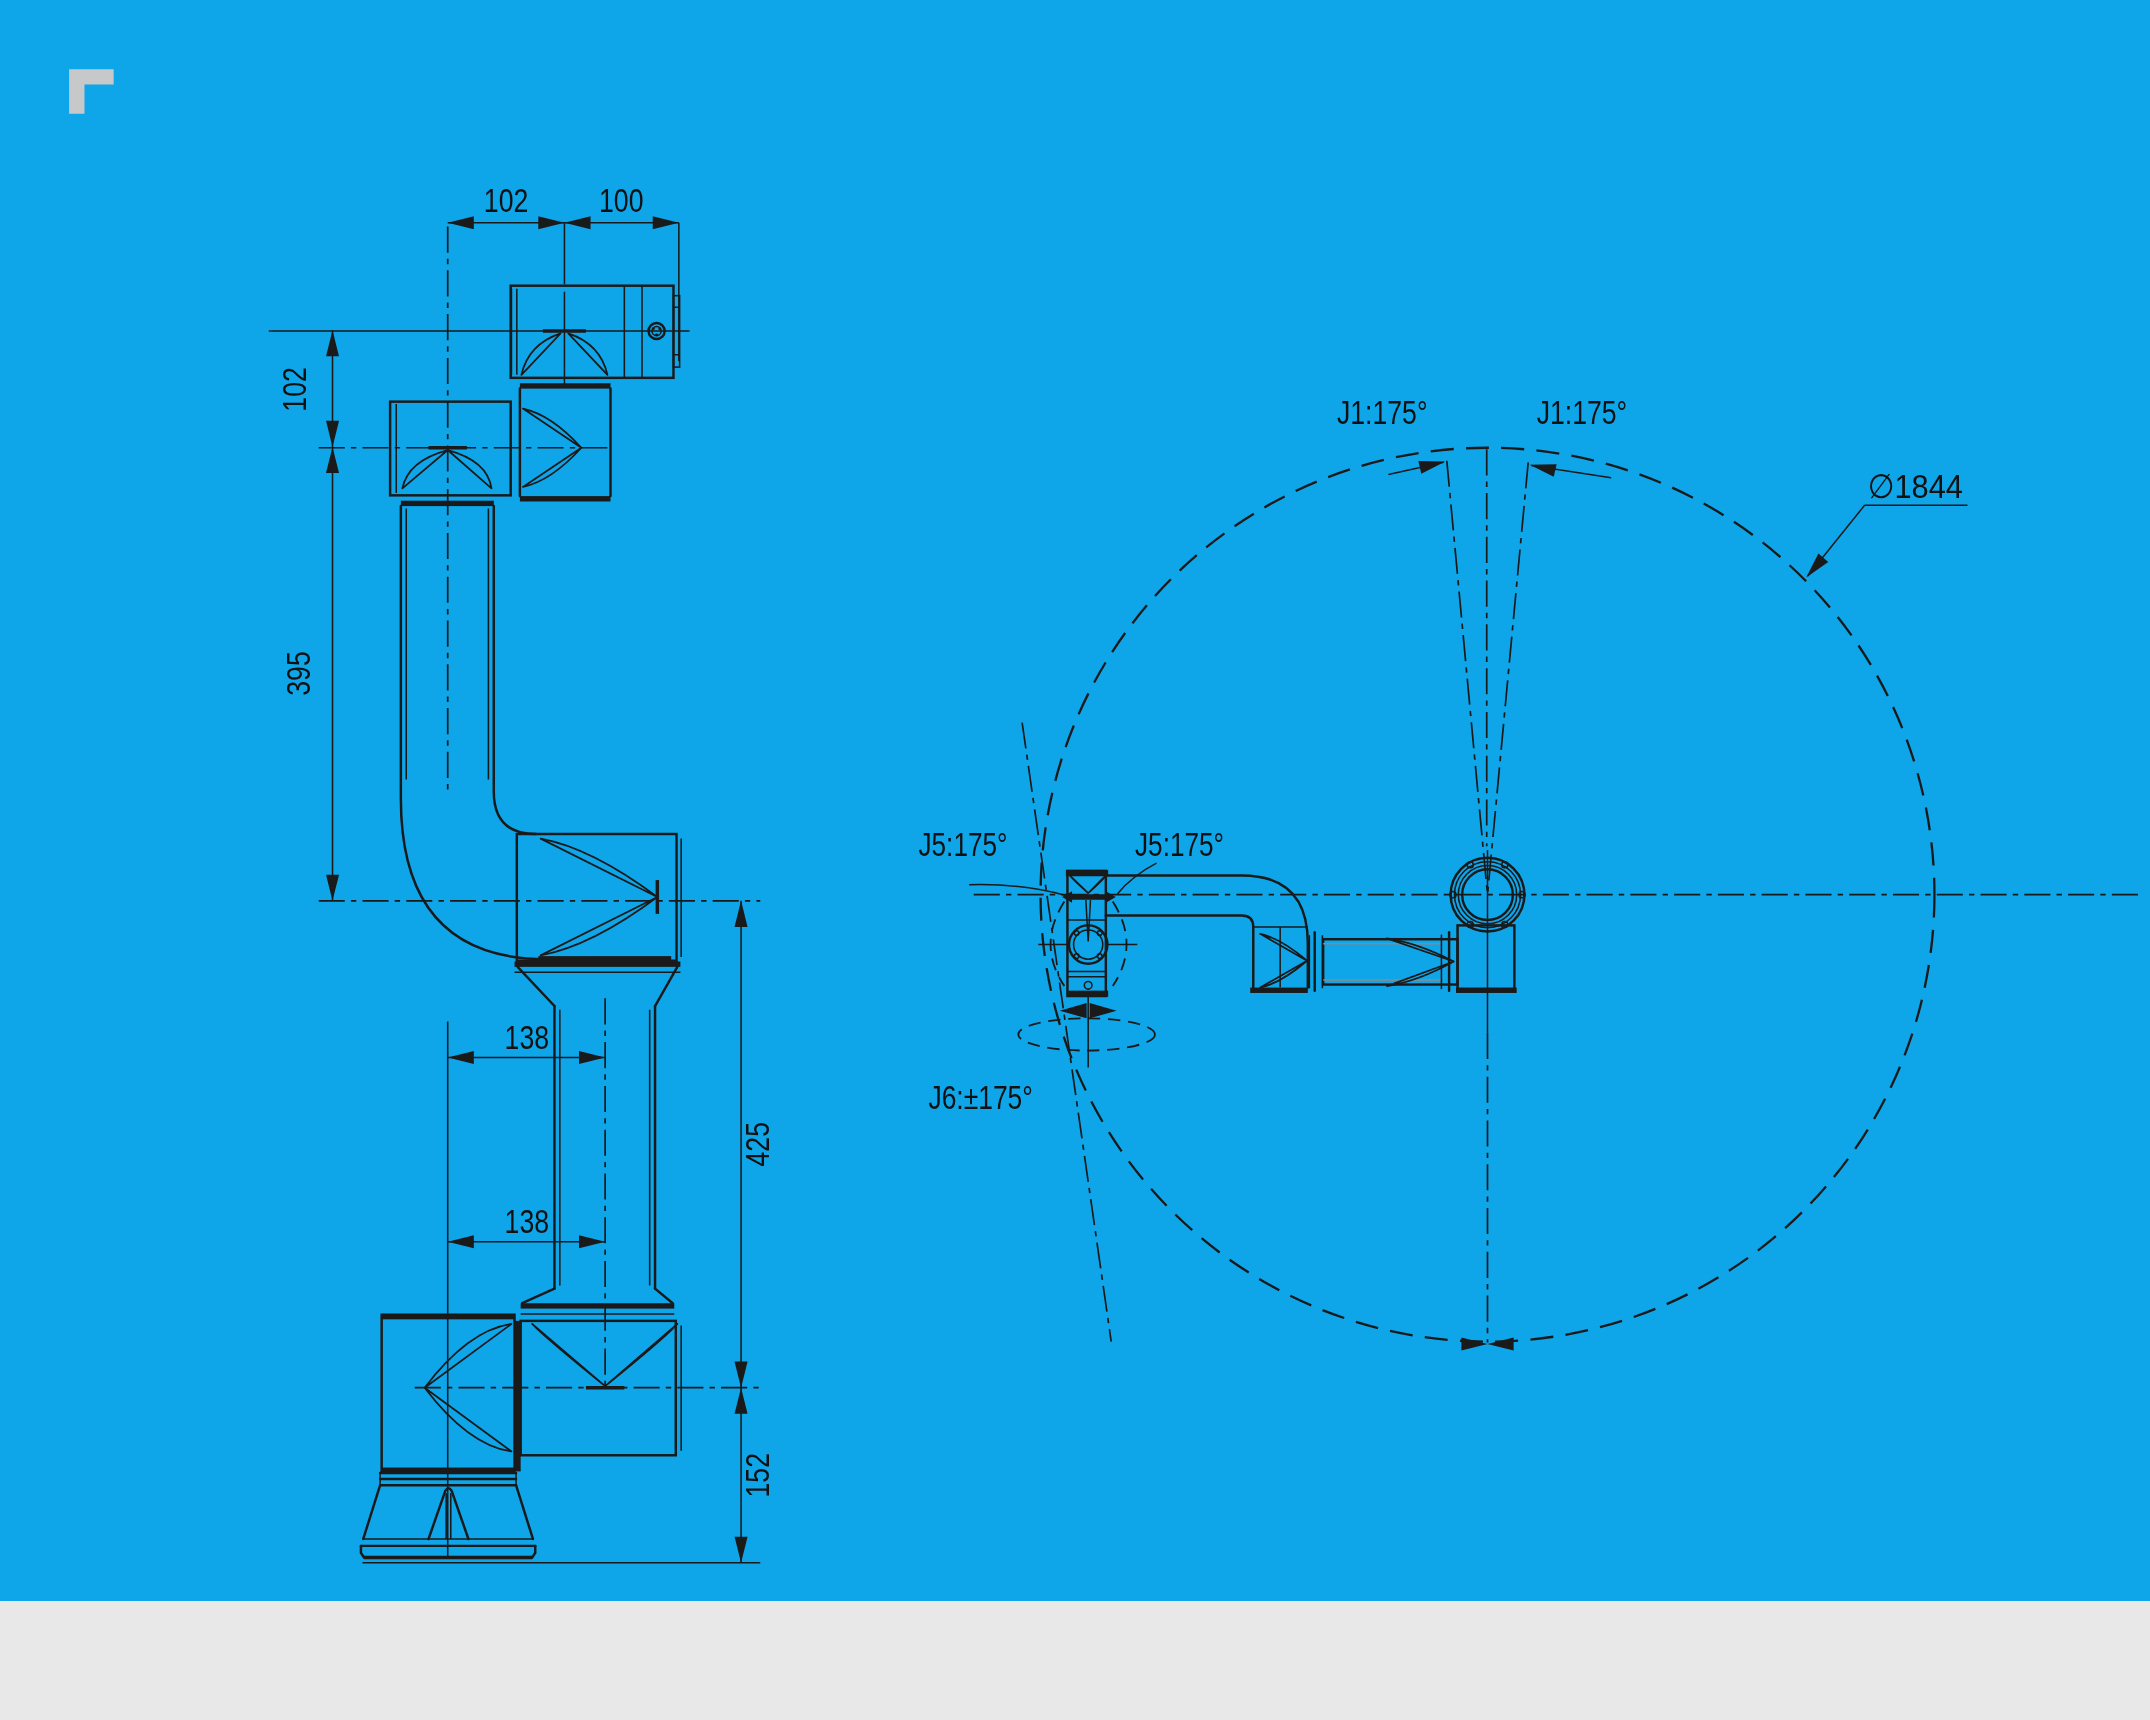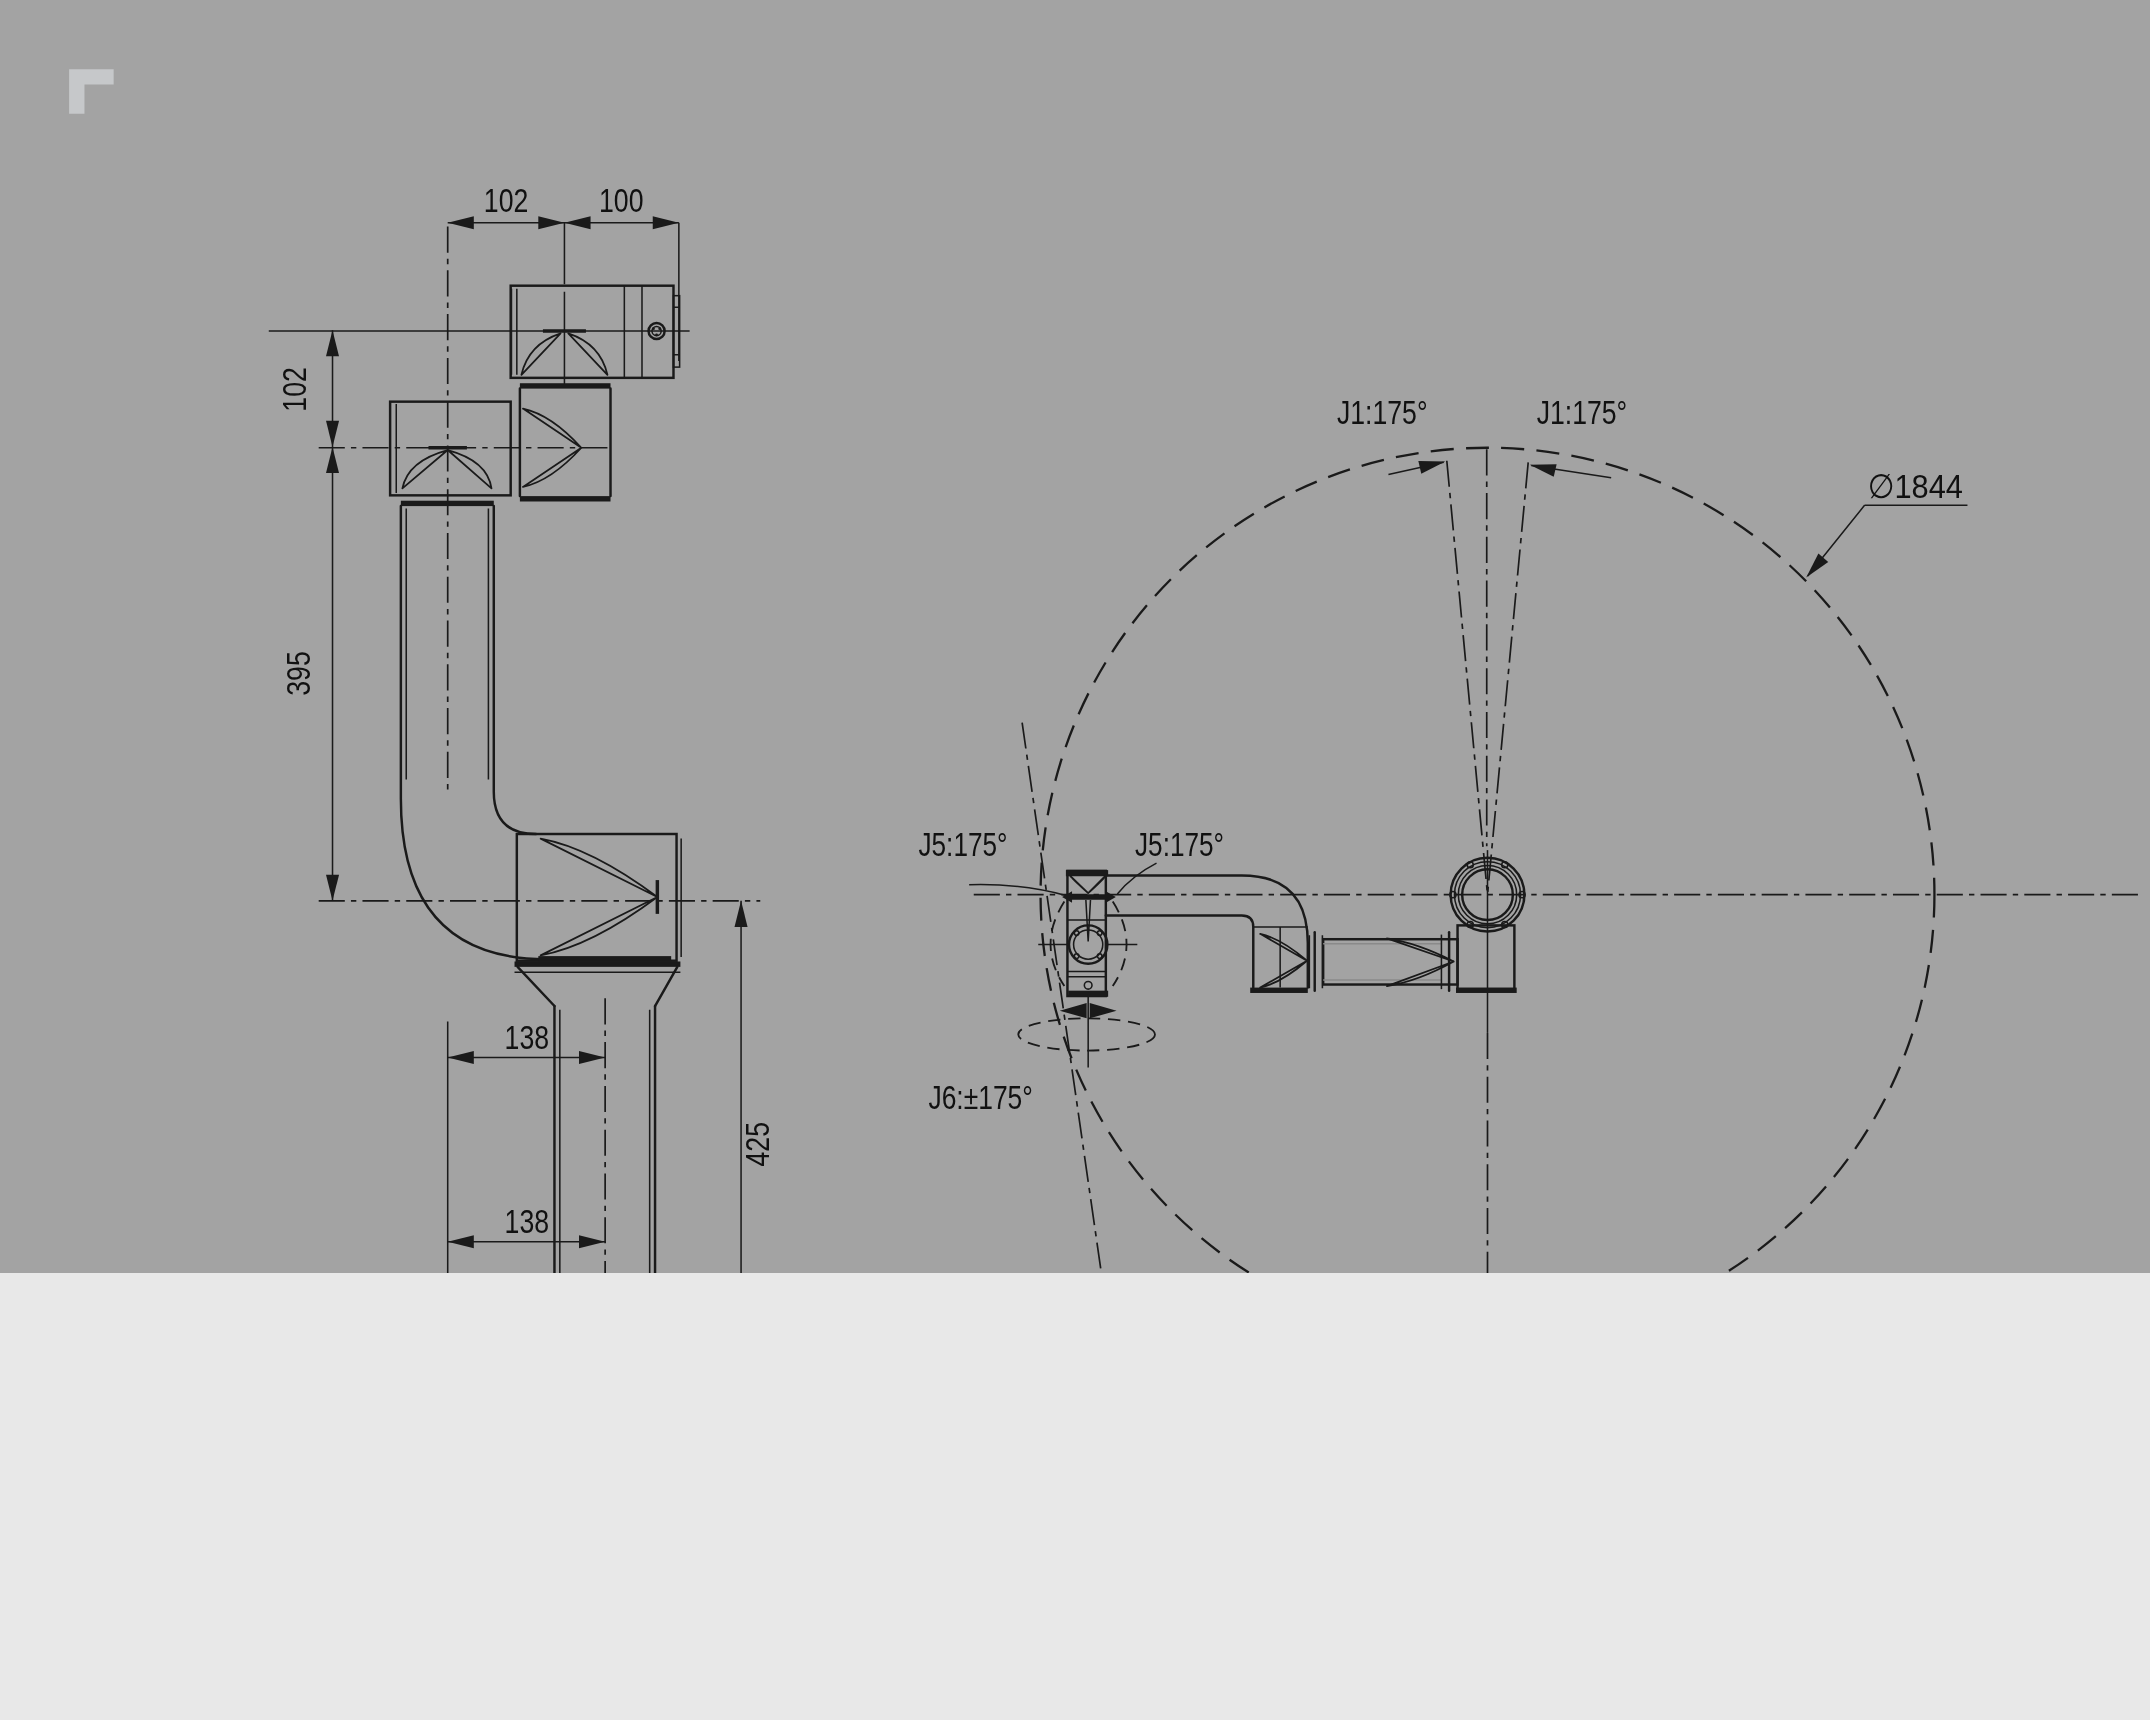--- a/index.html
+++ b/index.html
@@ -1,16 +1,16 @@
 <!DOCTYPE html>
 <html style="font-size:12.3px"><head>
 <meta charset="utf-8">
 <style>
   html,body{margin:0;padding:0;background:#e8e8e8;}
-  .sheet{position:relative;width:2151px;height:1273px;background:#a3a3a3;overflow:hidden;
+  .sheet{position:relative;width:2151px;height:1601px;background:#0ea5e9;overflow:hidden;
          font-family:"Liberation Sans", sans-serif;}
   svg{position:absolute;left:0;top:0;}
   
   .o  {fill:none;stroke:#1a1a1a;stroke-width:3.2;stroke-linecap:round;}
   .o4 {fill:none;stroke:#1a1a1a;stroke-width:4.5;stroke-linecap:butt;}
   .t  {fill:none;stroke:#1a1a1a;stroke-width:2;stroke-linecap:butt;}
   .g  {fill:none;stroke:#8a8a8a;stroke-width:2;}
   .c  {fill:none;stroke:#1a1a1a;stroke-width:2.2;stroke-dasharray:34 8 7 8;}
   .d  {fill:none;stroke:#1a1a1a;stroke-width:3;stroke-dasharray:30 16;}
   .d2 {fill:none;stroke:#1a1a1a;stroke-width:2.4;stroke-dasharray:16 10;}

